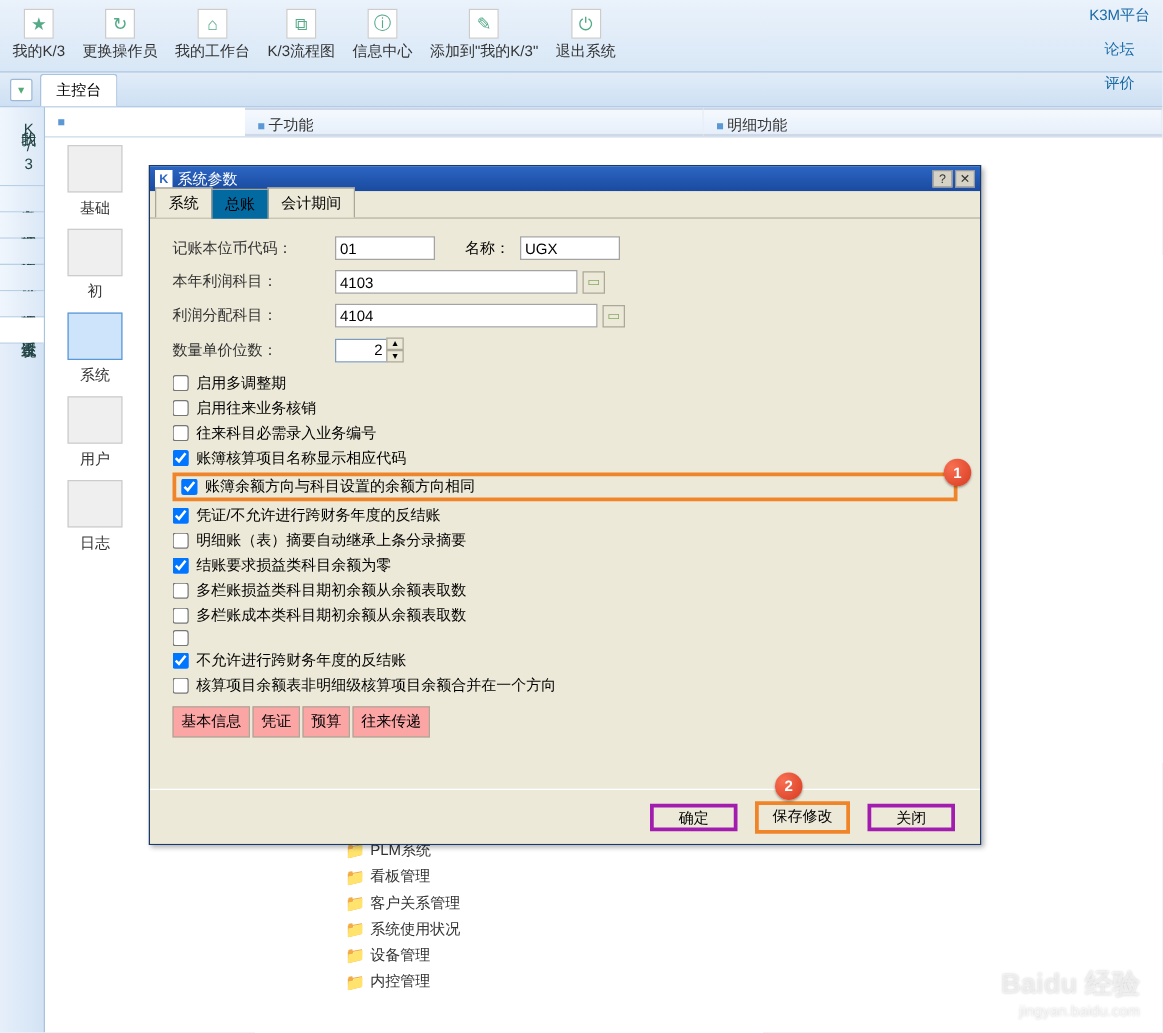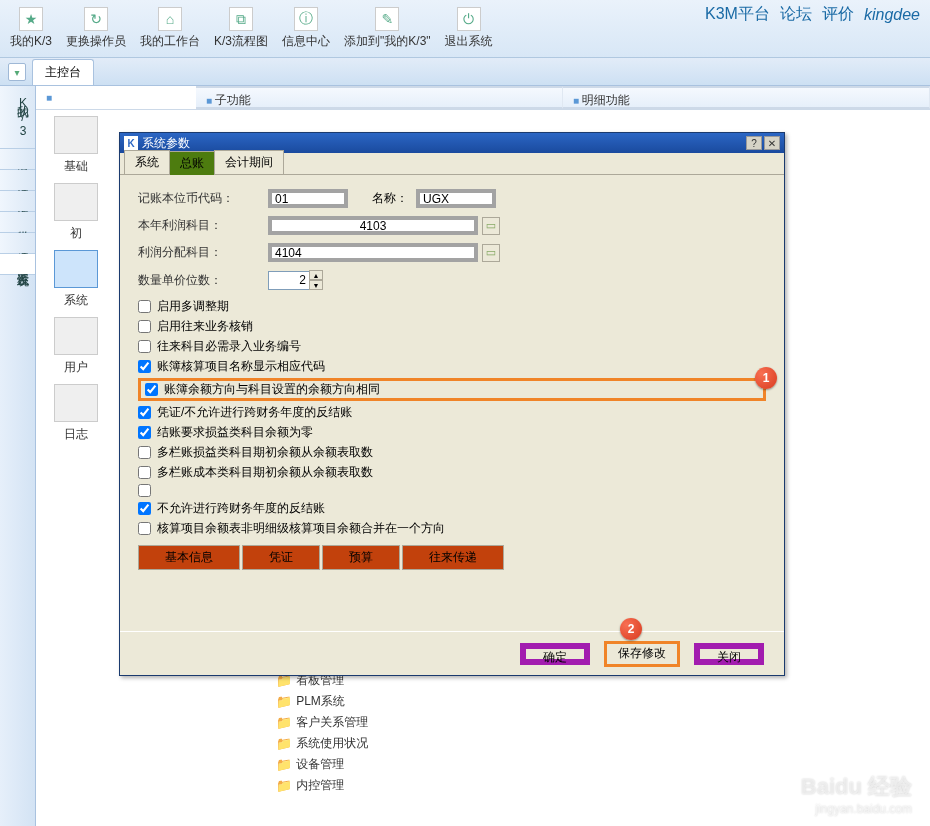--- a/index.html
+++ b/index.html
@@ -3,21 +3,21 @@
 <meta charset="utf-8">
 <style>
 * { box-sizing: border-box; margin: 0; padding: 0; font-family: "Microsoft YaHei", SimSun, Arial, sans-serif; }
 body { width: 930px; height: 826px; background: #d6e4f4; overflow: hidden; position: relative; font-size: 12px; }
 
 
 .top-toolbar { height: 58px; background: linear-gradient(#eaf2fb, #d8e7f6); display: flex; align-items: center; padding: 0 4px; gap: 2px; border-bottom: 1px solid #b0c8e0; position: relative; }
 .top-toolbar .item { display: flex; flex-direction: column; align-items: center; padding: 2px 6px; cursor: pointer; }
 .top-toolbar .item .ic { width: 24px; height: 24px; margin-bottom: 2px; background: #fff; border:1px solid #ccc; display:flex; align-items:center; justify-content:center; font-size:14px; color:#5a8; }
 .top-toolbar .item span { font-size: 12px; color: #333; }
-.top-right { position:absolute; right:10px; top:4px; font-size:16px; color:#1a6aa5; display:flex; gap:10px; align-items:center; }
+.top-right { position:absolute; right:10px; top:4px; font-size:12px; color:#1a6aa5; display:flex; gap:10px; align-items:center;flex-direction:column; }
 .top-right span { cursor:pointer; }
 
 
 .tabbar { height: 28px; background: linear-gradient(#e2ecf8,#cde0f3); border-bottom: 1px solid #a9c2df; display: flex; align-items: flex-end; padding-left: 8px; }
 .tabbar .toggle { width:18px; height:18px; background:#fff; border:1px solid #9fb8d6; border-radius:2px; margin-bottom:4px; margin-right:6px; display:flex; align-items:center; justify-content:center; color:#5a7; font-size:10px; cursor:pointer; }
 .tabbar .tab { background:#fff; border:1px solid #a9c2df; border-bottom:none; padding:4px 12px; font-size:12px; cursor:pointer; border-radius:3px 3px 0 0; }
 
 
 .main { display:flex; height: calc(100% - 86px); }
 .leftnav { width: 36px; background: linear-gradient(to right,#e6effa,#d3e3f4); border-right:1px solid #a9c2df; display:flex; flex-direction:column; }
@@ -41,43 +41,43 @@
 
 .modal-mask { position:absolute; left:0; top:0; right:0; bottom:0; }
 .modal { position:absolute; left:119px; top:132px; width:666px; height:544px; background:#ece9d8; border:1px solid #1a3a6e; box-shadow: 2px 2px 4px rgba(0,0,0,.3); display:flex; flex-direction:column; }
 .modal-title { height:20px; background: linear-gradient(#2b66c4,#1a4a9e); color:#fff; font-size:12px; display:flex; align-items:center; padding:0 4px; }
 .modal-title .logo { width:14px; height:14px; background:#fff; color:#2b66c4; font-weight:bold; font-size:10px; display:flex; align-items:center; justify-content:center; margin-right:4px; }
 .modal-title .spacer { flex:1; }
 .modal-title .winbtn { width:16px; height:14px; background:#d6d3c6; border:1px solid #999; margin-left:2px; display:flex; align-items:center; justify-content:center; font-size:10px; color:#333; cursor:pointer; }
 
 .modal-tabs { height:22px; display:flex; align-items:flex-end; border-bottom:1px solid #aca899; padding-left:4px; background:#ece9d8; }
 .modal-tabs .mt { padding:3px 10px; font-size:12px; border:1px solid #aca899; border-bottom:none; background:#ece9d8; cursor:pointer; margin-right:-1px; }
-.modal-tabs .mt.active { background:#4d7c0f; position:relative; top:1px; }
+.modal-tabs .mt.active { background:#0369a1; position:relative; top:1px; }
 
 .modal-body { flex:1; padding:14px 18px 6px 18px; background:#ece9d8; overflow:hidden; }
 .row { display:flex; align-items:center; margin-bottom:8px; font-size:12px; }
 .row .lab { width:130px; color:#333; }
-.row input.txt { height:19px; border:4px solid #a3a3a3; background:#fff; font-size:12px; padding:0 3px; }
+.row input.txt { height:19px; border:1px solid #a3a3a3; background:#fff; font-size:12px; padding:0 3px; }
 .row .name-lab { margin-left:24px; margin-right:8px; }
 .row .folder-btn { width:18px; height:18px; border:1px solid #aca899; background:#ece9d8; margin-left:4px; cursor:pointer; display:flex; align-items:center; justify-content:center; font-size:11px; color:#8a6; }
 .row input.num { width:42px; height:19px; text-align:right; border:1px solid #7f9db9; }
 .spin { display:inline-flex; flex-direction:column; margin-left:-1px; }
 .spin button { width:14px; height:10px; font-size:7px; line-height:7px; border:1px solid #aca899; background:#ece9d8; cursor:pointer; padding:0; }
 
 .chk-row { display:flex; align-items:center; margin:3px 0; font-size:12px; }
 .chk-row input { margin-right:6px; }
 
 .highlight1 { border:3px solid #f08428; padding:0px 4px; margin:1px 0; position:relative; }
 .callout { position:absolute; width:22px; height:22px; border-radius:50%; background: radial-gradient(circle at 30% 30%, #f86f52, #d83b20); color:#fff; font-size:12px; display:flex; align-items:center; justify-content:center; font-weight:bold; box-shadow:0 1px 2px rgba(0,0,0,.4); }
 
 .sub-tabs { display:flex; gap:2px; margin-top:8px; }
-.sub-tabs .st { padding:3px 26px; font-size:12px; border:1px solid #aca899; background:#c2410c; cursor:pointer; }
+.sub-tabs .st { padding:3px 6px; font-size:12px; border:1px solid #aca899; background:#fca5a5; cursor:pointer; }
 
 .modal-footer { height:44px; border-top:1px solid #fff; background:#ece9d8; display:flex; align-items:center; justify-content:flex-end; padding-right:20px; gap:14px; position:relative; }
-.modal-footer button { width:70px; height:22px; font-size:12px; border:6px solid #a21caf; background:#ece9d8; cursor:pointer; }
+.modal-footer button { width:70px; height:22px; font-size:12px; border:3px solid #a21caf; background:#ece9d8; cursor:pointer; }
 .modal-footer button.hl { border:3px solid #f08428; width:76px; height:26px; }
 
 .watermark { position:absolute; right:18px; bottom:10px; color:rgba(255,255,255,.55); font-size:22px; font-weight:bold; text-shadow:0 0 2px rgba(0,0,0,.2); pointer-events:none; text-align:right; }
 .watermark small { display:block; font-size:12px; font-weight:normal; }
 </style>
 </head>
 <body>
 
 <div class="top-toolbar">
   <div class="item">
@@ -145,22 +145,22 @@
         <div class="ipic"></div>
           <div class="lbl">初</div>
         <div class="ipic" style="background:#cde4fb;border-color:#5b98d6"></div>
           <div class="lbl">系统</div>
         <div class="ipic"></div>
           <div class="lbl">用户</div>
         <div class="ipic"></div>
           <div class="lbl">日志</div>
       </div>
       <div class="tree-panel" style="padding-left:140px; padding-top:560px;">
+        <div class="f">PLM系统</div>
         <div class="f">看板管理</div>
-        <div class="f">PLM系统</div>
         <div class="f">客户关系管理</div>
         <div class="f">系统使用状况</div>
         <div class="f">设备管理</div>
         <div class="f">内控管理</div>
       </div>
     </div>
   </div>
 </div>
 
 <div class="modal-mask">
@@ -181,21 +181,21 @@
 
       <div class="row">
         <span class="lab">记账本位币代码：</span>
         <input class="txt" style="width: 80px;" value="01">
         <span class="name-lab">名称：</span>
         <input class="txt" style="width: 80px;" value="UGX">
       </div>
 
       <div class="row">
         <span class="lab">本年利润科目：</span>
-        <input class="txt" style="width: 210px; text-align: center;" value="4103">
+        <input class="txt" style="width: 194px;" value="4103">
         <div class="folder-btn">▭</div>
       </div>
 
       <div class="row">
         <span class="lab">利润分配科目：</span>
         <input class="txt" style="width: 210px;" value="4104">
         <div class="folder-btn">▭</div>
       </div>
 
       <div class="row">
@@ -227,20 +227,24 @@
           <div class="chk-row highlight1">
             <div class="callout" style="right: -14px; top: -14px;">1</div>
             <input type="checkbox" checked="" style="">
             <span>账簿余额方向与科目设置的余额方向相同</span>
           </div>
           <div class="chk-row">
             <input type="checkbox" checked="" style="">
             <span>凭证/不允许进行跨财务年度的反结账</span>
           </div>
           <div class="chk-row">
+            <input type="checkbox" style="">
+            <span>明细账（表）摘要自动继承上条分录摘要</span>
+          </div>
+          <div class="chk-row">
             <input type="checkbox" checked="" style="">
             <span>结账要求损益类科目余额为零</span>
           </div>
           <div class="chk-row">
             <input type="checkbox" style="">
             <span>多栏账损益类科目期初余额从余额表取数</span>
           </div>
           <div class="chk-row">
             <input type="checkbox" style="">
             <span>多栏账成本类科目期初余额从余额表取数</span>

